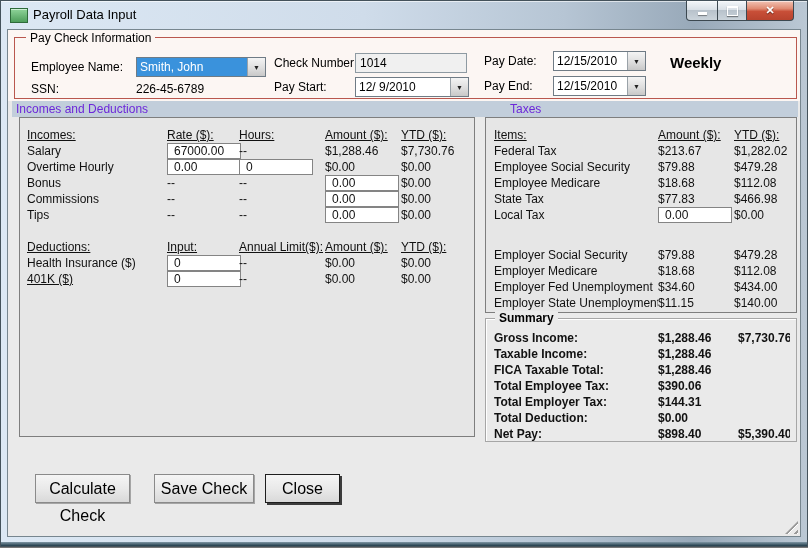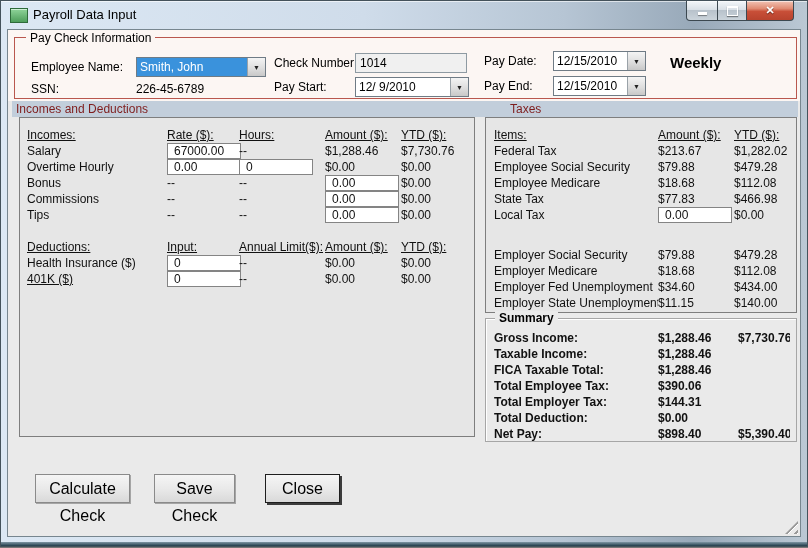--- a/index.html
+++ b/index.html
@@ -43,21 +43,21 @@
   .combo .txt{flex:1;font-size:12px;padding:2px 3px 0 3px;white-space:nowrap;overflow:hidden;}
   .combo .txt.sel{background:#3A92DC;color:#fff;}
   .drop{width:17px;border-left:1px solid #9AA2A8;
     background:linear-gradient(180deg,#F4F4F4,#DCDCDC 60%,#C8C8C8);
     display:flex;align-items:center;justify-content:center;font-size:7px;color:#222;}
   .textbox{position:absolute;height:20px;border:1px solid #8E9AA2;background:#F0F0F0;
     box-sizing:border-box;font-size:12px;padding:2px 4px 0 4px;color:#000;}
   .weekly{position:absolute;font-size:15px;font-weight:bold;color:#000;}
   
   .band{position:absolute;left:4px;top:71px;width:786px;height:16px;background:#C2CEDB;}
-  .band span{position:absolute;top:1px;font-size:12px;color:#7f1d1d;}
+  .band span{position:absolute;top:1px;font-size:12px;color:#6d28d9;}
   
   .box{position:absolute;background:#E6E6E6;border:1px solid #7E7E7E;box-sizing:border-box;}
   .box-left{left:11px;top:87px;width:456px;height:320px;}
   .box-tax{left:477px;top:87px;width:312px;height:196px;}
   .gbox{position:absolute;left:477px;top:288px;width:312px;height:124px;
     border:1px solid #A6A6A6;box-shadow:inset 1px 1px 0 #fff;box-sizing:border-box;font-weight:bold;}
   .gbox-label{position:absolute;left:9px;top:-8px;background:#EAEAEA;padding:0 4px;font-size:12px;}
   
   .tbl{position:absolute;display:grid;grid-auto-rows:16px;font-size:12px;color:#111;align-items:start;}
   .tbl .cell{white-space:nowrap;overflow:hidden;}
@@ -256,20 +256,20 @@
           <span class="cell">Total Deduction:</span>
           <span class="cell">$0.00</span>
           <span class="cell"></span>
           <span class="cell">Net Pay:</span>
           <span class="cell">$898.40</span>
           <span class="cell">$5,390.40</span>
         </div>
     </div>
 
     <div class="btn" style="left:27px;top:444px;width:95px;">Calculate Check</div>
-    <div class="btn" style="left:146px;top:444px;width:81px;text-align:center;">Save Check</div>
+    <div class="btn" style="left:146px;top:444px;width:100px;text-align:center;">Save Check</div>
     <div class="btn default" style="left:257px;top:444px;width:75px;">Close</div>
 
     <div class="grip"></div>
   </div>
 
   <div class="bottom-edge"></div>
 </div>
 
 </body></html>

